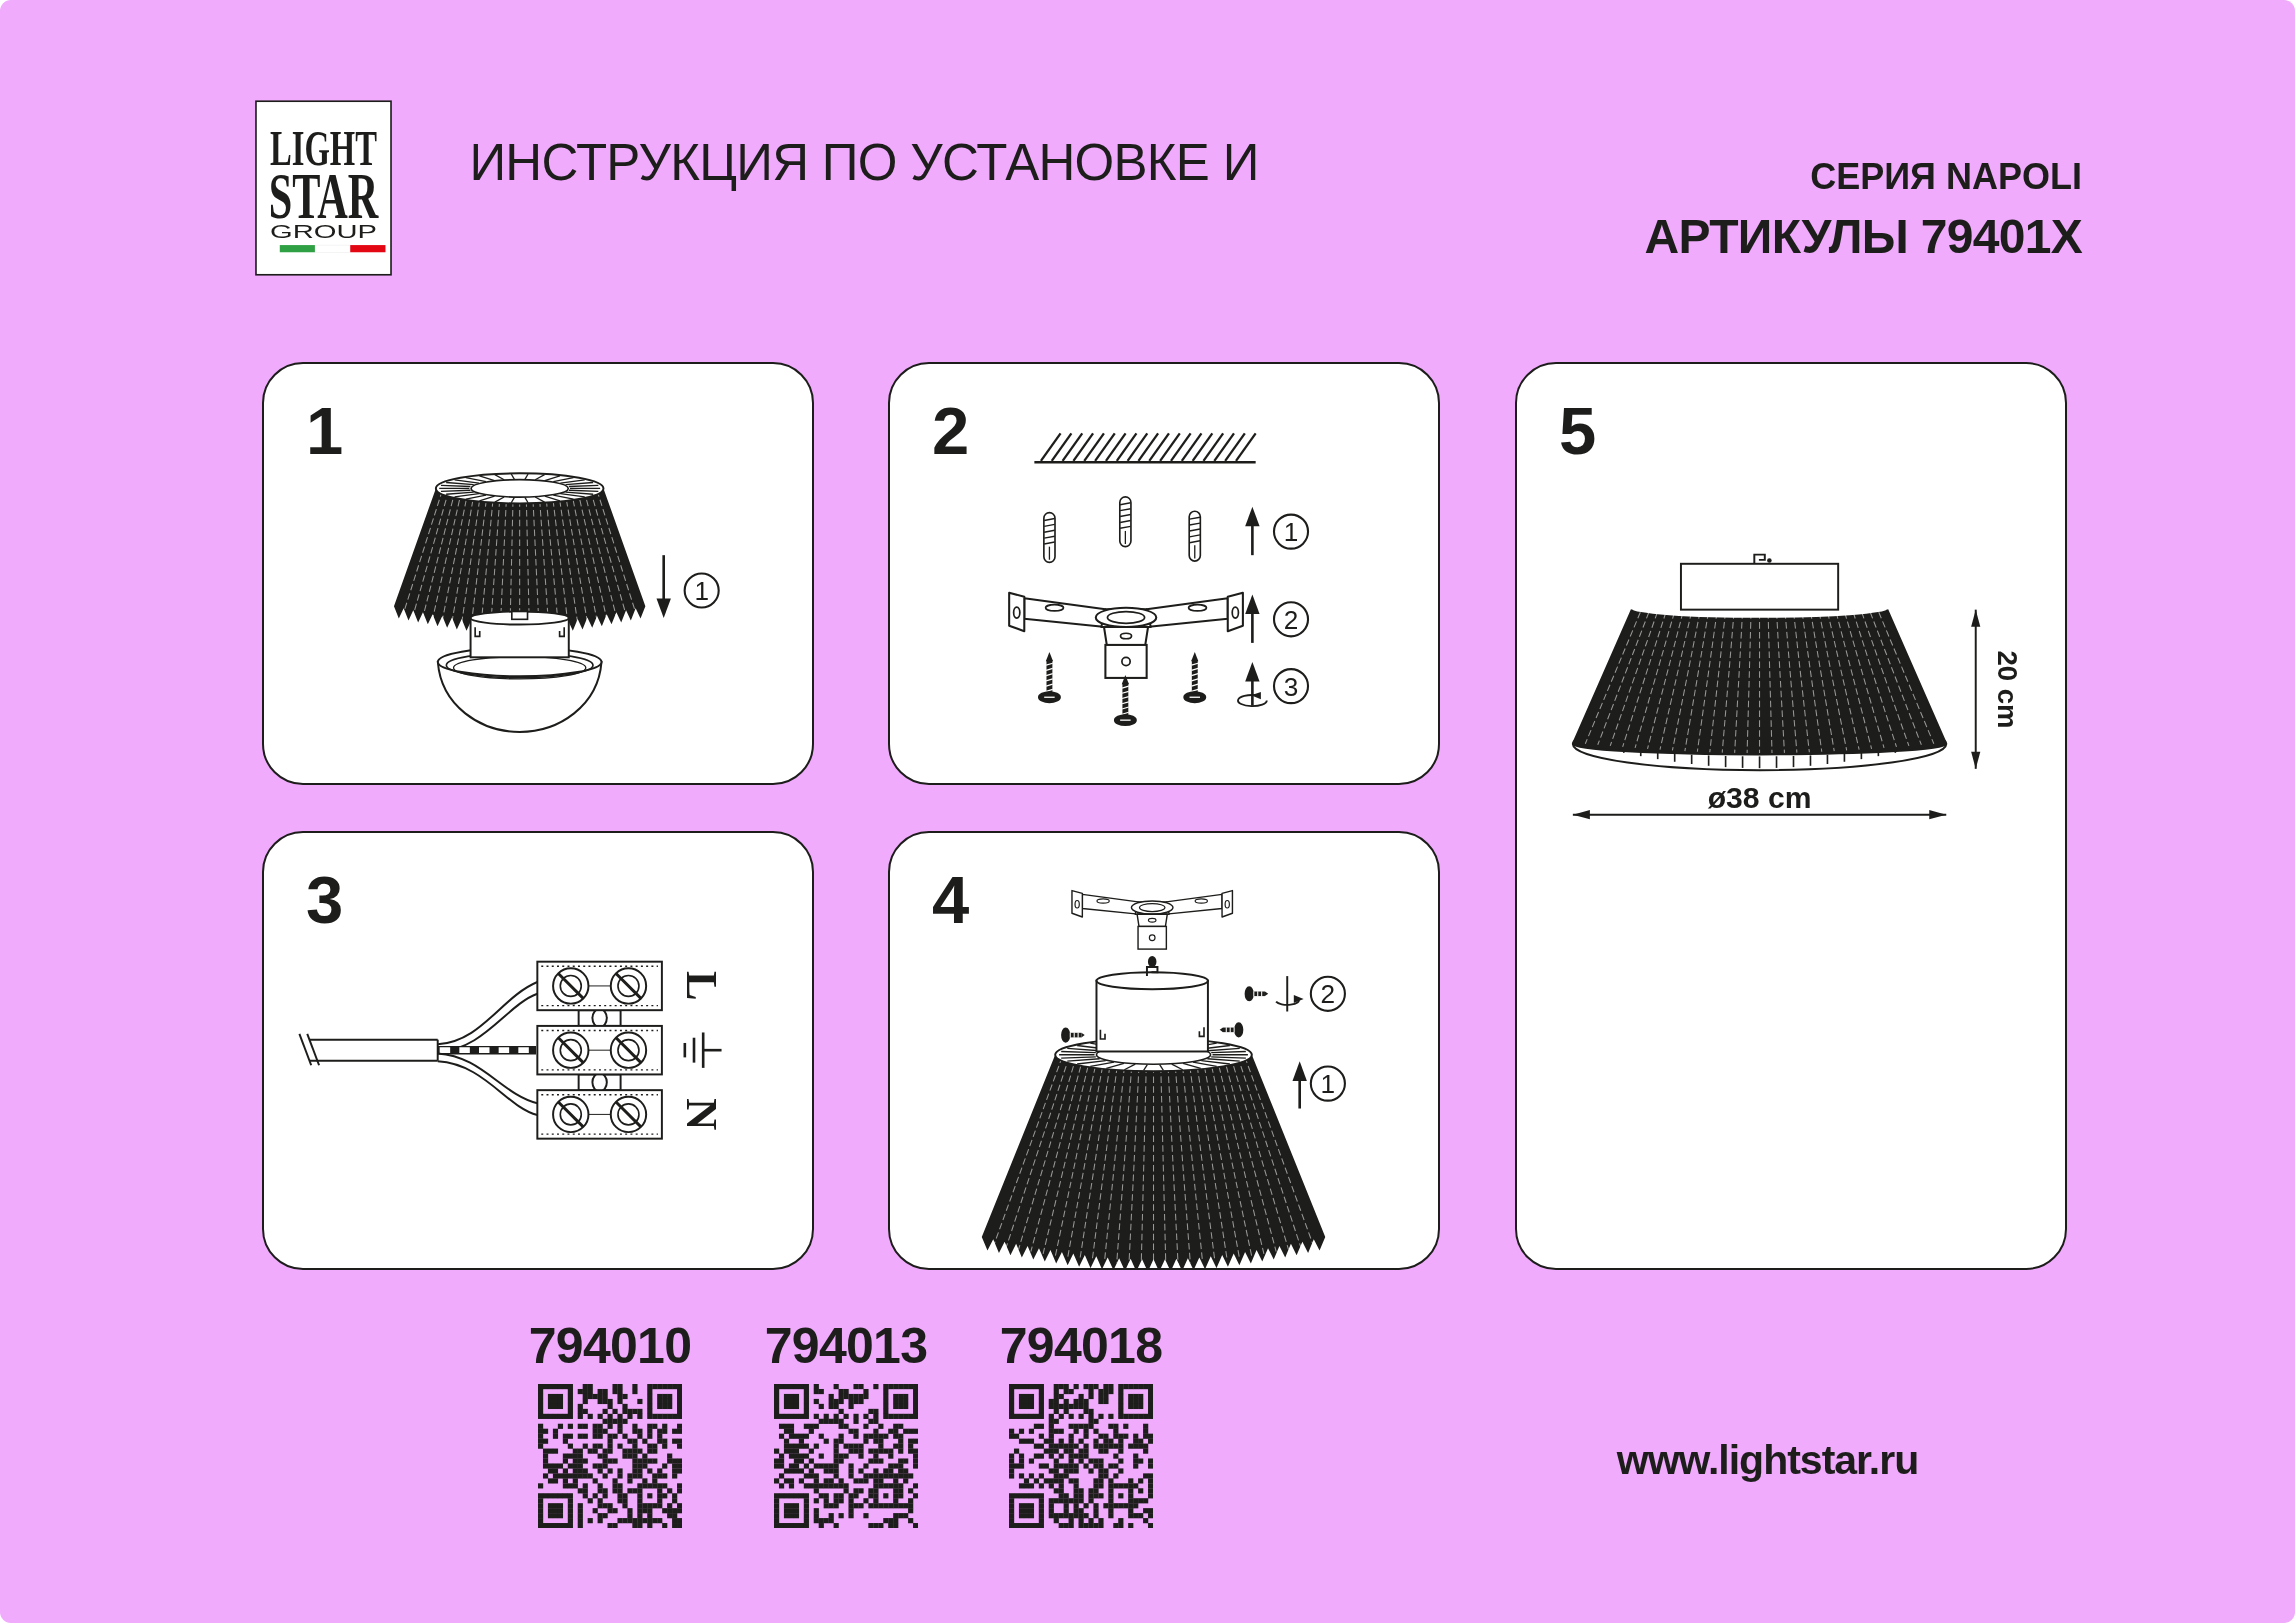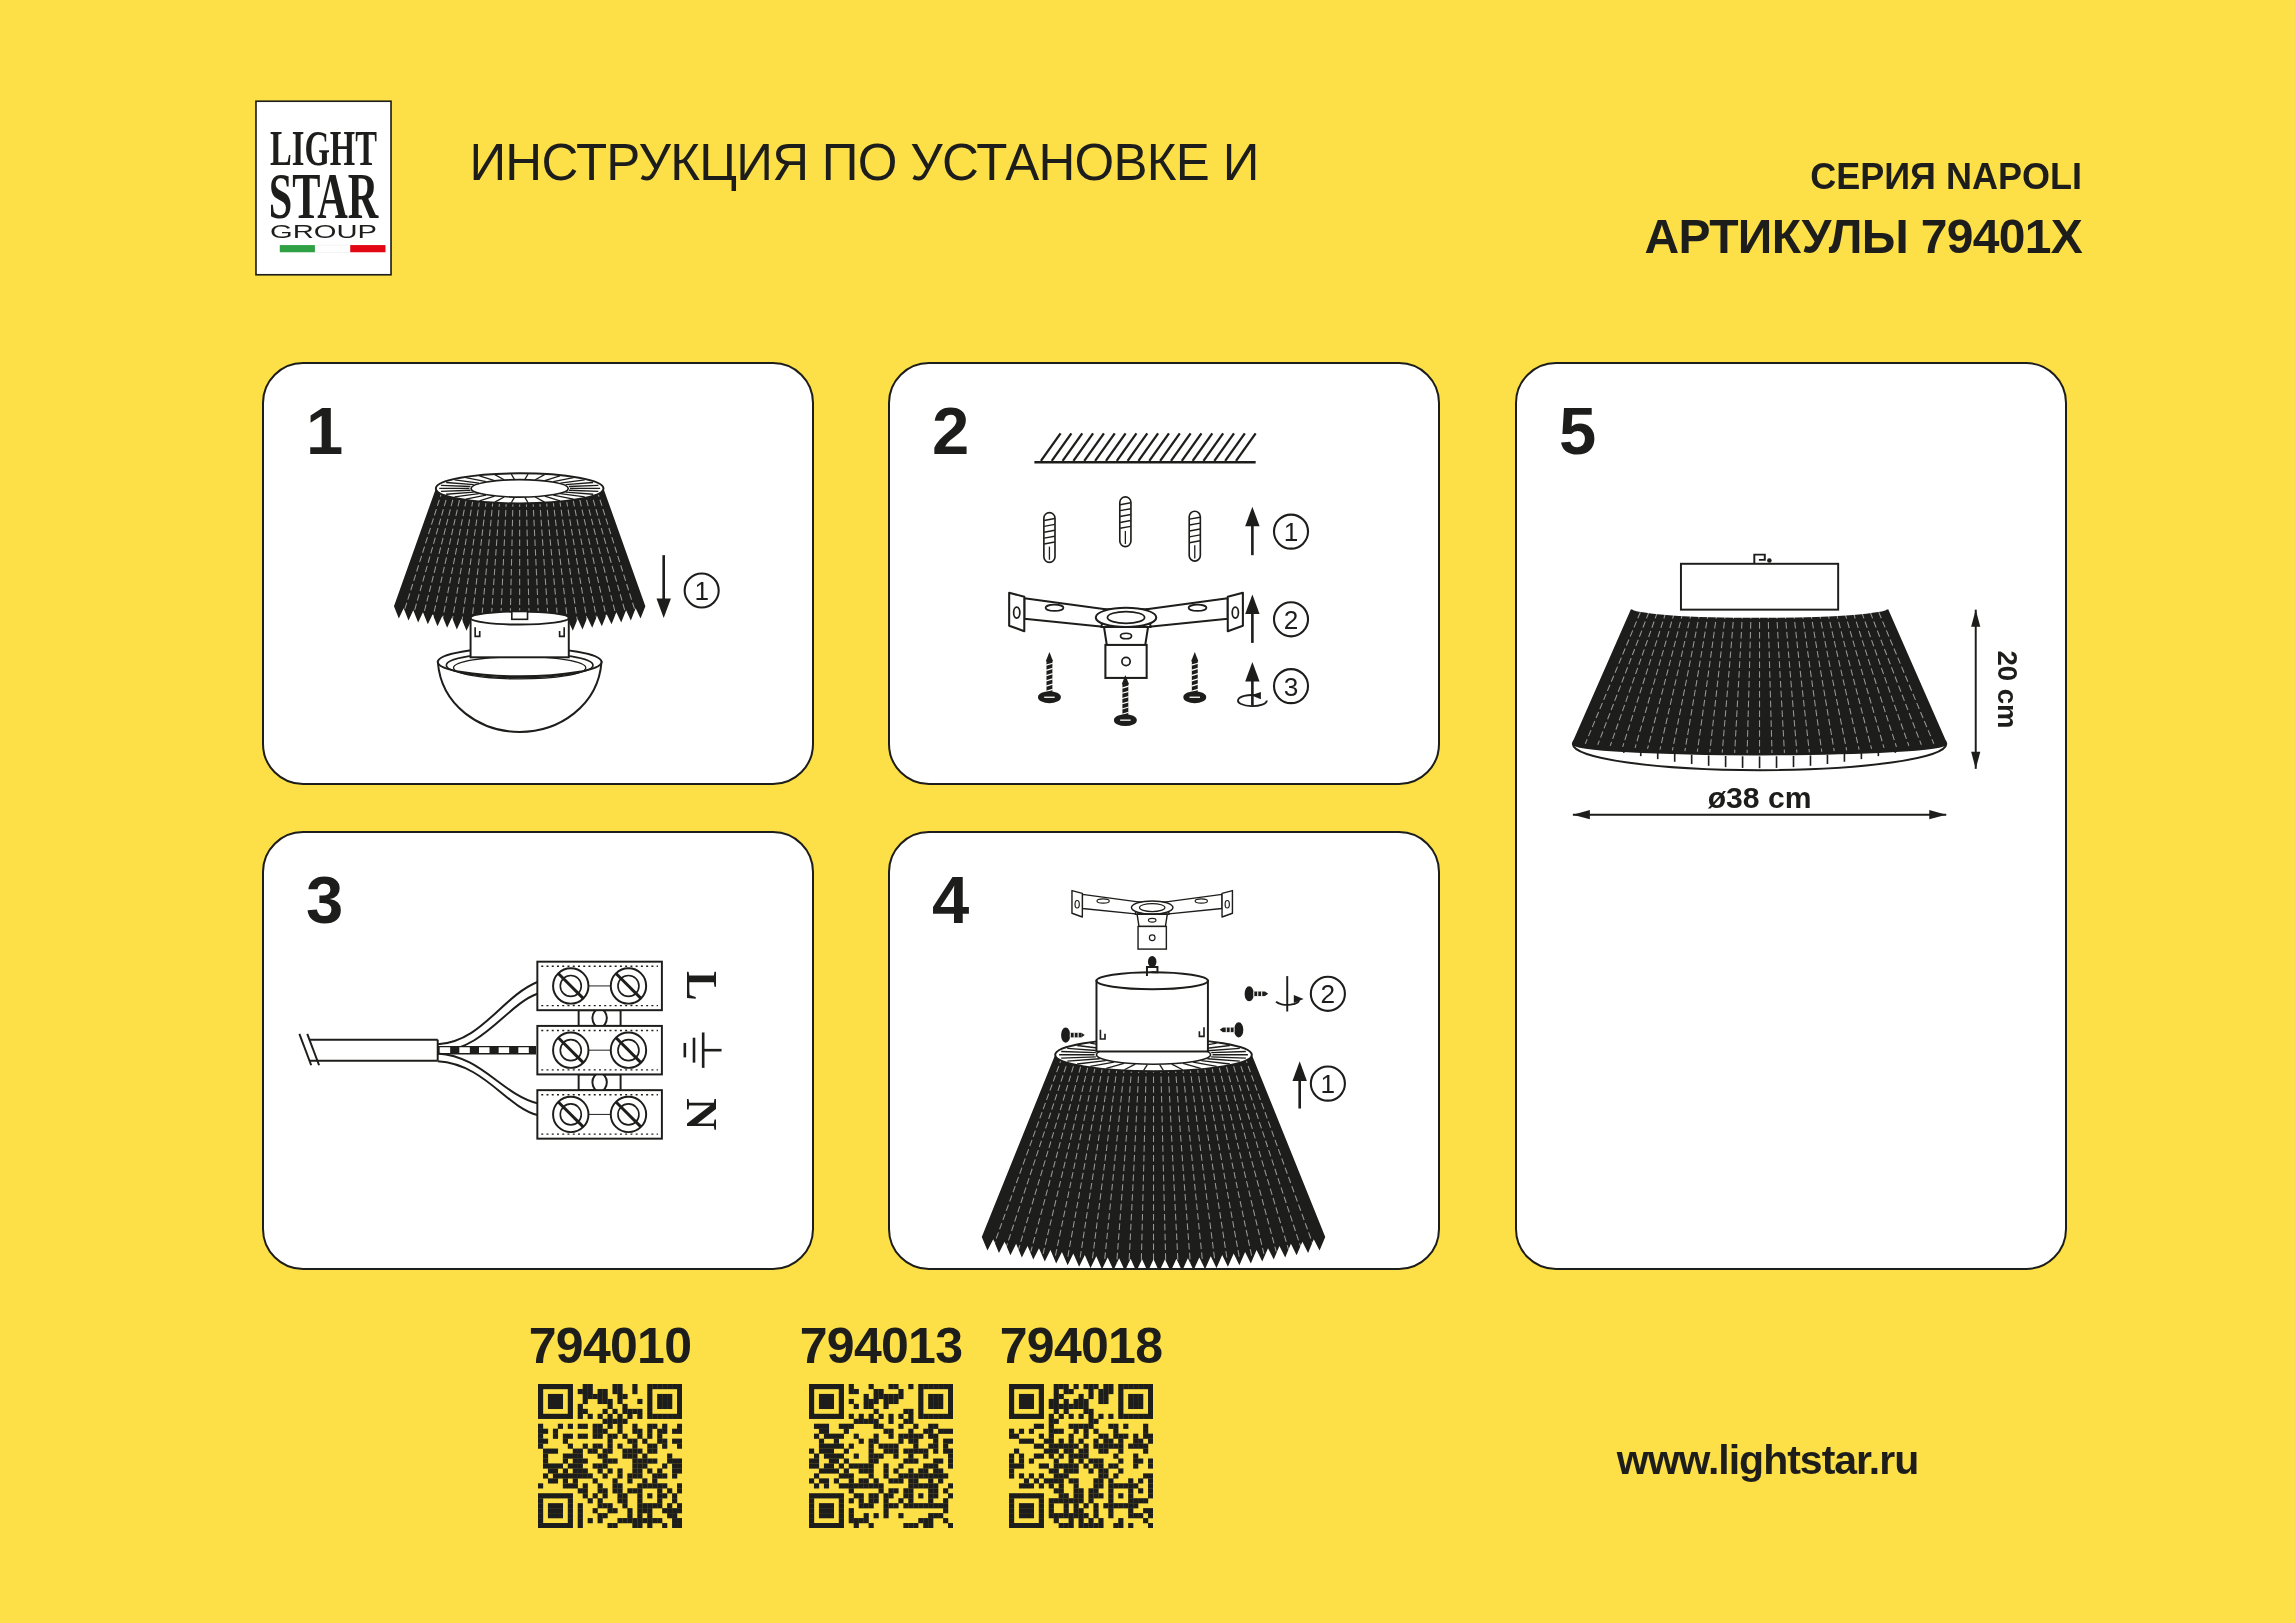--- a/index.html
+++ b/index.html
@@ -1,37 +1,37 @@
 <!DOCTYPE html>
 <html style="font-size:10.5px"><head>
 <meta charset="utf-8">
 <style>
   html,body{margin:0;padding:0;background:#fff;}
-  .page{position:relative;width:2295px;height:1623px;background:#fde047;
-        font-family:"Liberation Sans",sans-serif;color:#1d1d1b;overflow:hidden;}
+  .page{position:relative;width:2295px;height:1623px;background:#f0abfc;
+        font-family:"Liberation Sans",sans-serif;color:#1d1d1b;overflow:hidden;border-radius:11px;}
   .logo-svg{position:absolute;left:255px;top:100px;width:137px;height:176px;}
   .logo-serif{font-family:"Liberation Serif",serif;font-weight:bold;fill:#1d1d1b;}
   .logo-sans{font-family:"Liberation Sans",sans-serif;fill:#1d1d1b;}
   .title{position:absolute;left:406px;top:134px;width:916px;text-align:center;
          font-size:51px;line-height:1.13;font-weight:normal;letter-spacing:-0.7px;}
   .series{position:absolute;left:1532px;top:156px;width:550px;text-align:right;}
   .series-name{font-size:36px;font-weight:bold;}
   .series-articles{font-size:48px;font-weight:bold;margin-top:10.5px;letter-spacing:-0.7px;}
   .panel{position:absolute;border:2.3px solid #1d1d1b;border-radius:41px;background:#fff;box-sizing:border-box;}
   .p1{left:262px;top:362px;width:552px;height:423px;}
   .p2{left:888px;top:362px;width:552px;height:423px;}
   .p3{left:262px;top:831px;width:552px;height:439px;}
   .p4{left:888px;top:831px;width:552px;height:439px;}
   .p5{left:1515px;top:362px;width:552px;height:908px;}
   .panel-number{position:absolute;left:42px;top:27.5px;font-size:67px;font-weight:600;}
   .art{position:absolute;left:0;top:0;width:100%;height:100%;}
   .art text{font-family:"Liberation Sans",sans-serif;fill:#1d1d1b;}
   .art text.serif{font-family:"Liberation Serif",serif;font-weight:bold;}
   .article{position:absolute;top:1317px;width:170px;text-align:center;}
-  .a1{left:525px;} .a2{left:761px;margin-left:35px;} .a3{left:996px;}
+  .a1{left:525px;} .a2{left:761px;} .a3{left:996px;}
   .article-code{font-size:50px;font-weight:bold;letter-spacing:-0.7px;}
   .qr{width:144px;height:144px;margin:9.2px auto 0;display:block;}
   .website{position:absolute;left:1512px;top:1437px;width:511px;text-align:center;
            font-size:41px;font-weight:bold;letter-spacing:-1px;}
 </style>
 </head>
 <body>
 
 <div class="page">
 

